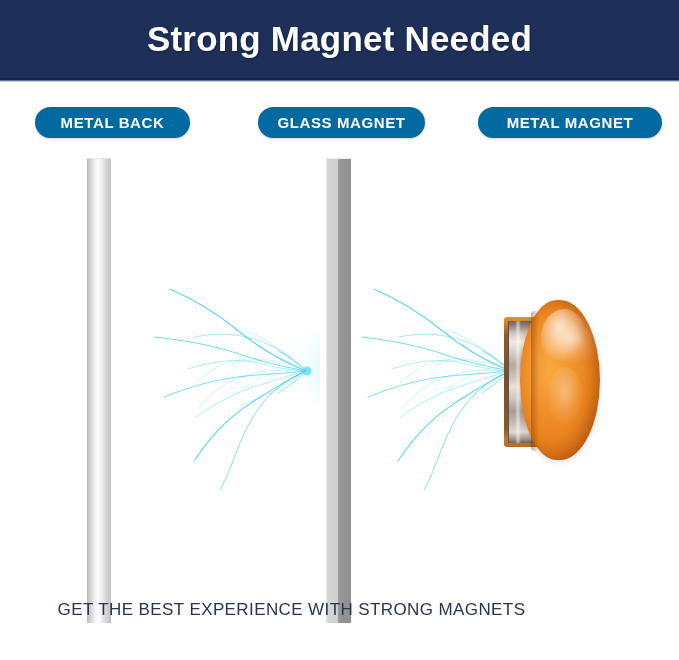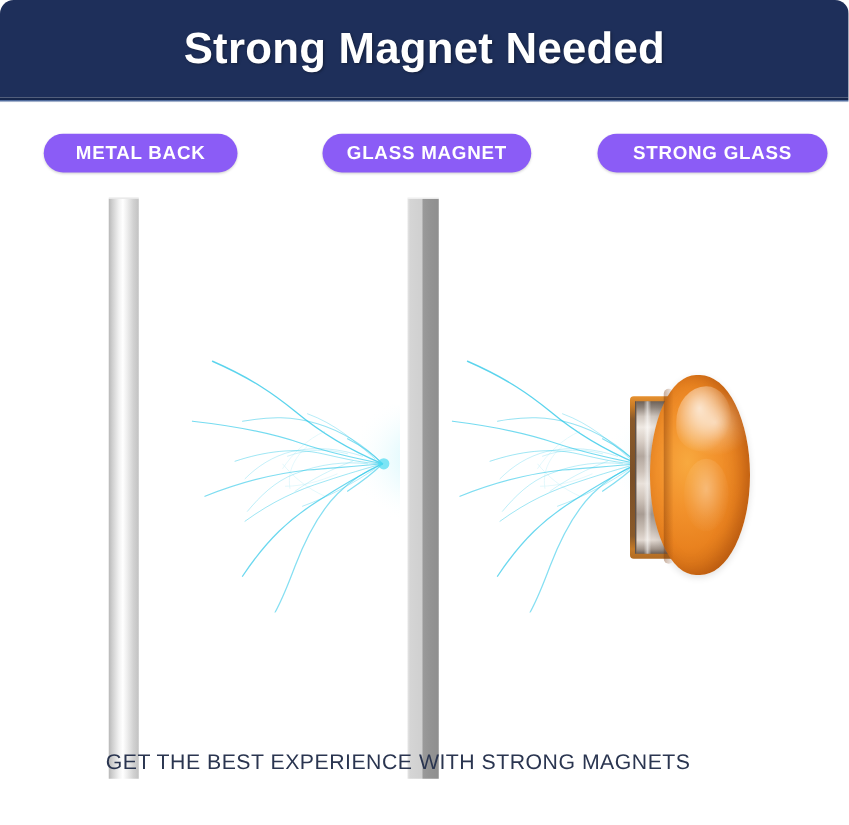--- a/index.html
+++ b/index.html
@@ -9,21 +9,20 @@
   }
   body {
     font-family: "Liberation Sans", sans-serif;
   }
   #infographic {
     position: relative;
     width: 679px;
     height: 660px;
     background: #ffffff;
     overflow: hidden;
-    border-radius: 11px;
   }
 
   
   .header-band {
     position: absolute;
     left: 0;
     top: 0;
     width: 679px;
     height: 78px;
     background: #1e2f5a;
@@ -51,21 +50,21 @@
     width: 679px;
     height: 4px;
     background: linear-gradient(to bottom, #16264b 0%, #16264b 45%, #3c5a91 55%, #f4f6fa 100%);
   }
 
   
   .pill {
     position: absolute;
     height: 31px;
     border-radius: 16px;
-    background: #8b5cf6;
+    background: #0369a1;
     color: #ffffff;
     display: flex;
     align-items: center;
     justify-content: center;
     font-size: 15px;
     font-weight: bold;
     letter-spacing: 0.6px;
     white-space: nowrap;
     box-shadow: 0 1px 2px rgba(0,0,0,0.18);
   }
@@ -223,35 +222,34 @@
     position: absolute;
     left: 0;
     top: 600px;
     width: 583px;
     text-align: center;
     color: #2a3550;
     font-size: 17px;
     font-weight: normal;
     letter-spacing: 0.4px;
     white-space: nowrap;
-    margin-left: 27px;
   }
 </style>
 </head>
 <body>
 
 <div id="infographic">
 
   <div class="header-band"></div>
   <div class="header-title">Strong Magnet Needed</div>
   <div class="header-rule"></div>
 
   <div class="pill" id="pill-metal-back">METAL BACK</div>
   <div class="pill" id="pill-glass-surface">GLASS MAGNET</div>
-  <div class="pill" id="pill-strong-magnet">STRONG GLASS</div>
+  <div class="pill" id="pill-strong-magnet">METAL MAGNET</div>
 
   <div class="metal-bar"></div>
 
   <div class="glass-bar"></div>
 
   <svg class="arc" id="arc-metal" viewBox="0 0 170 215">
     <defs>
       <radialGradient id="glowA" cx="92%" cy="45%" r="58%">
         <stop offset="0%" stop-color="#7fe6f7" stop-opacity="0.85"></stop>
         <stop offset="38%" stop-color="#9fecf8" stop-opacity="0.34"></stop>

